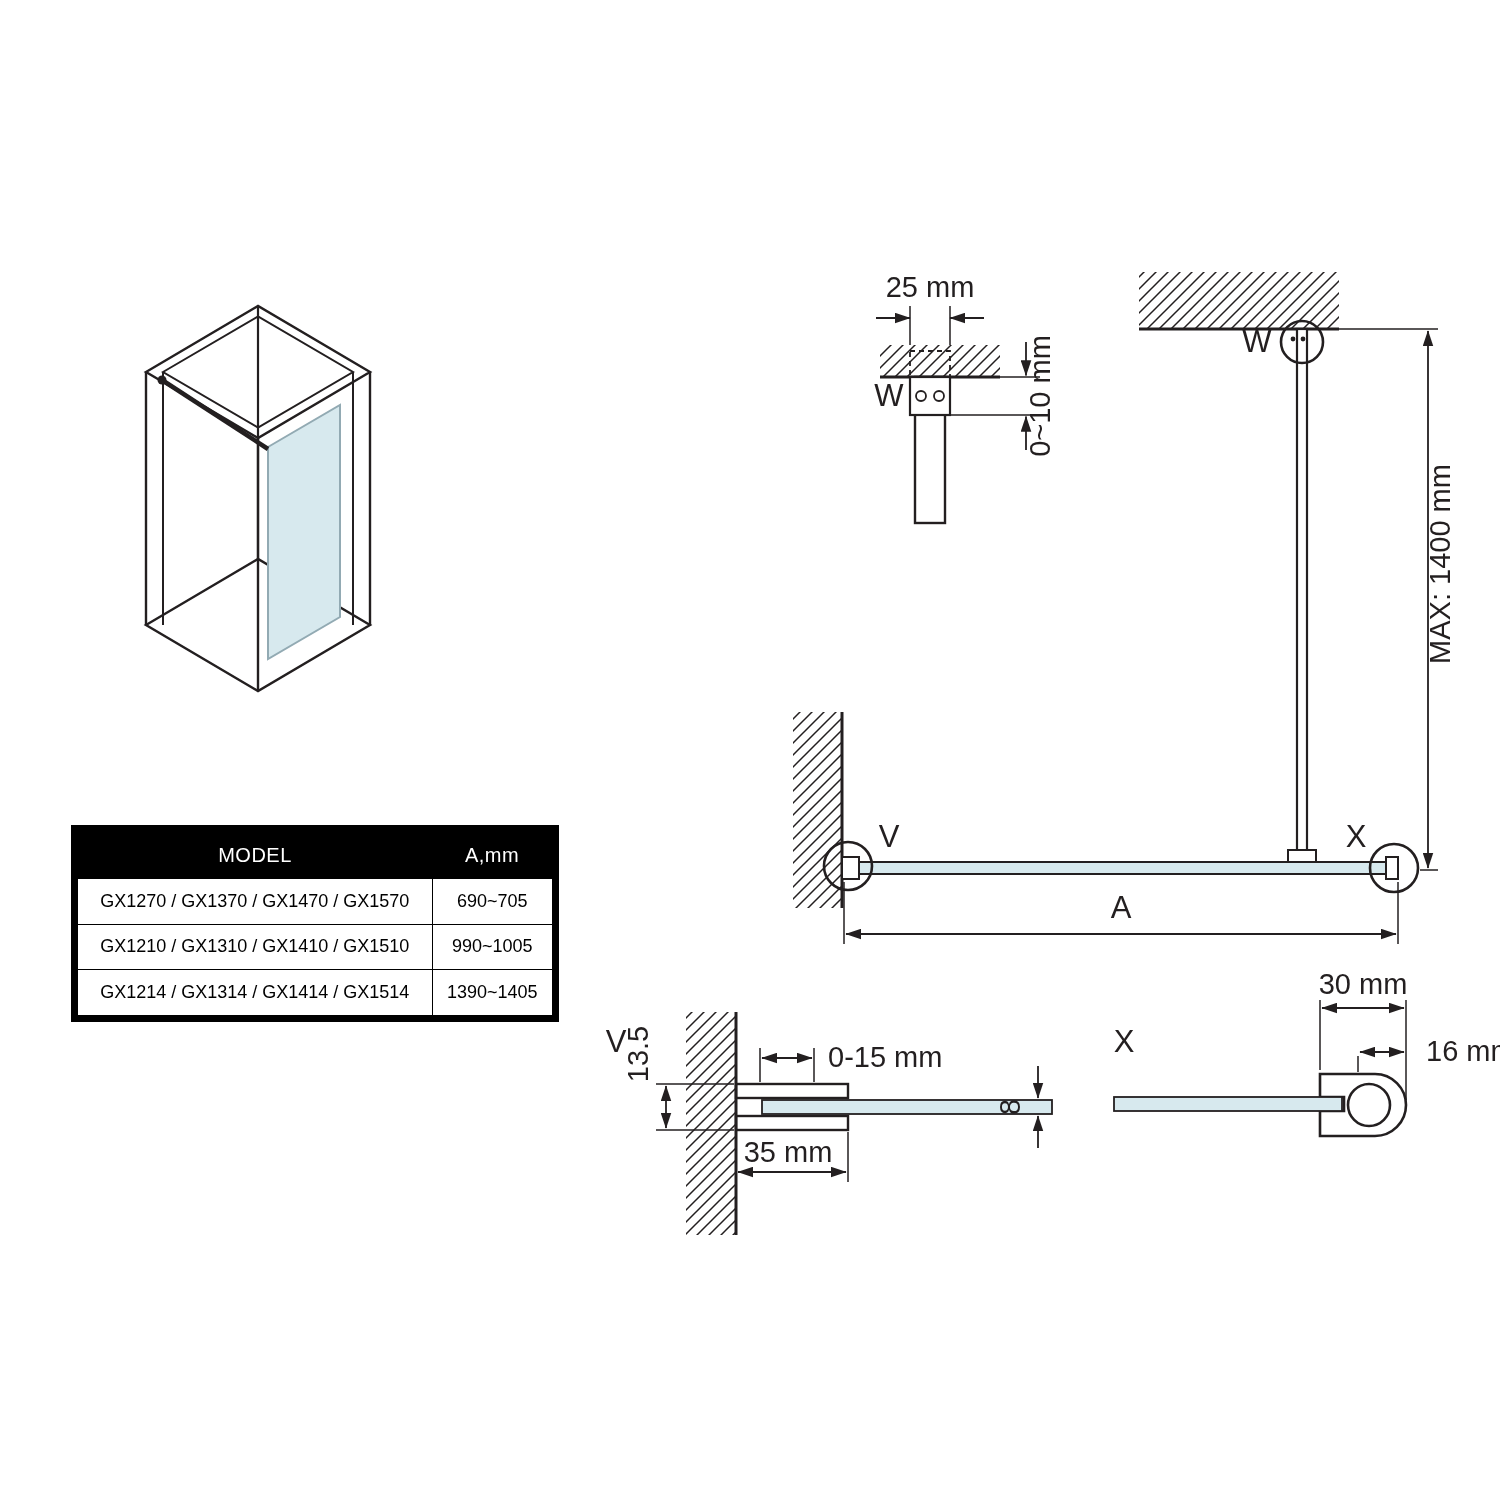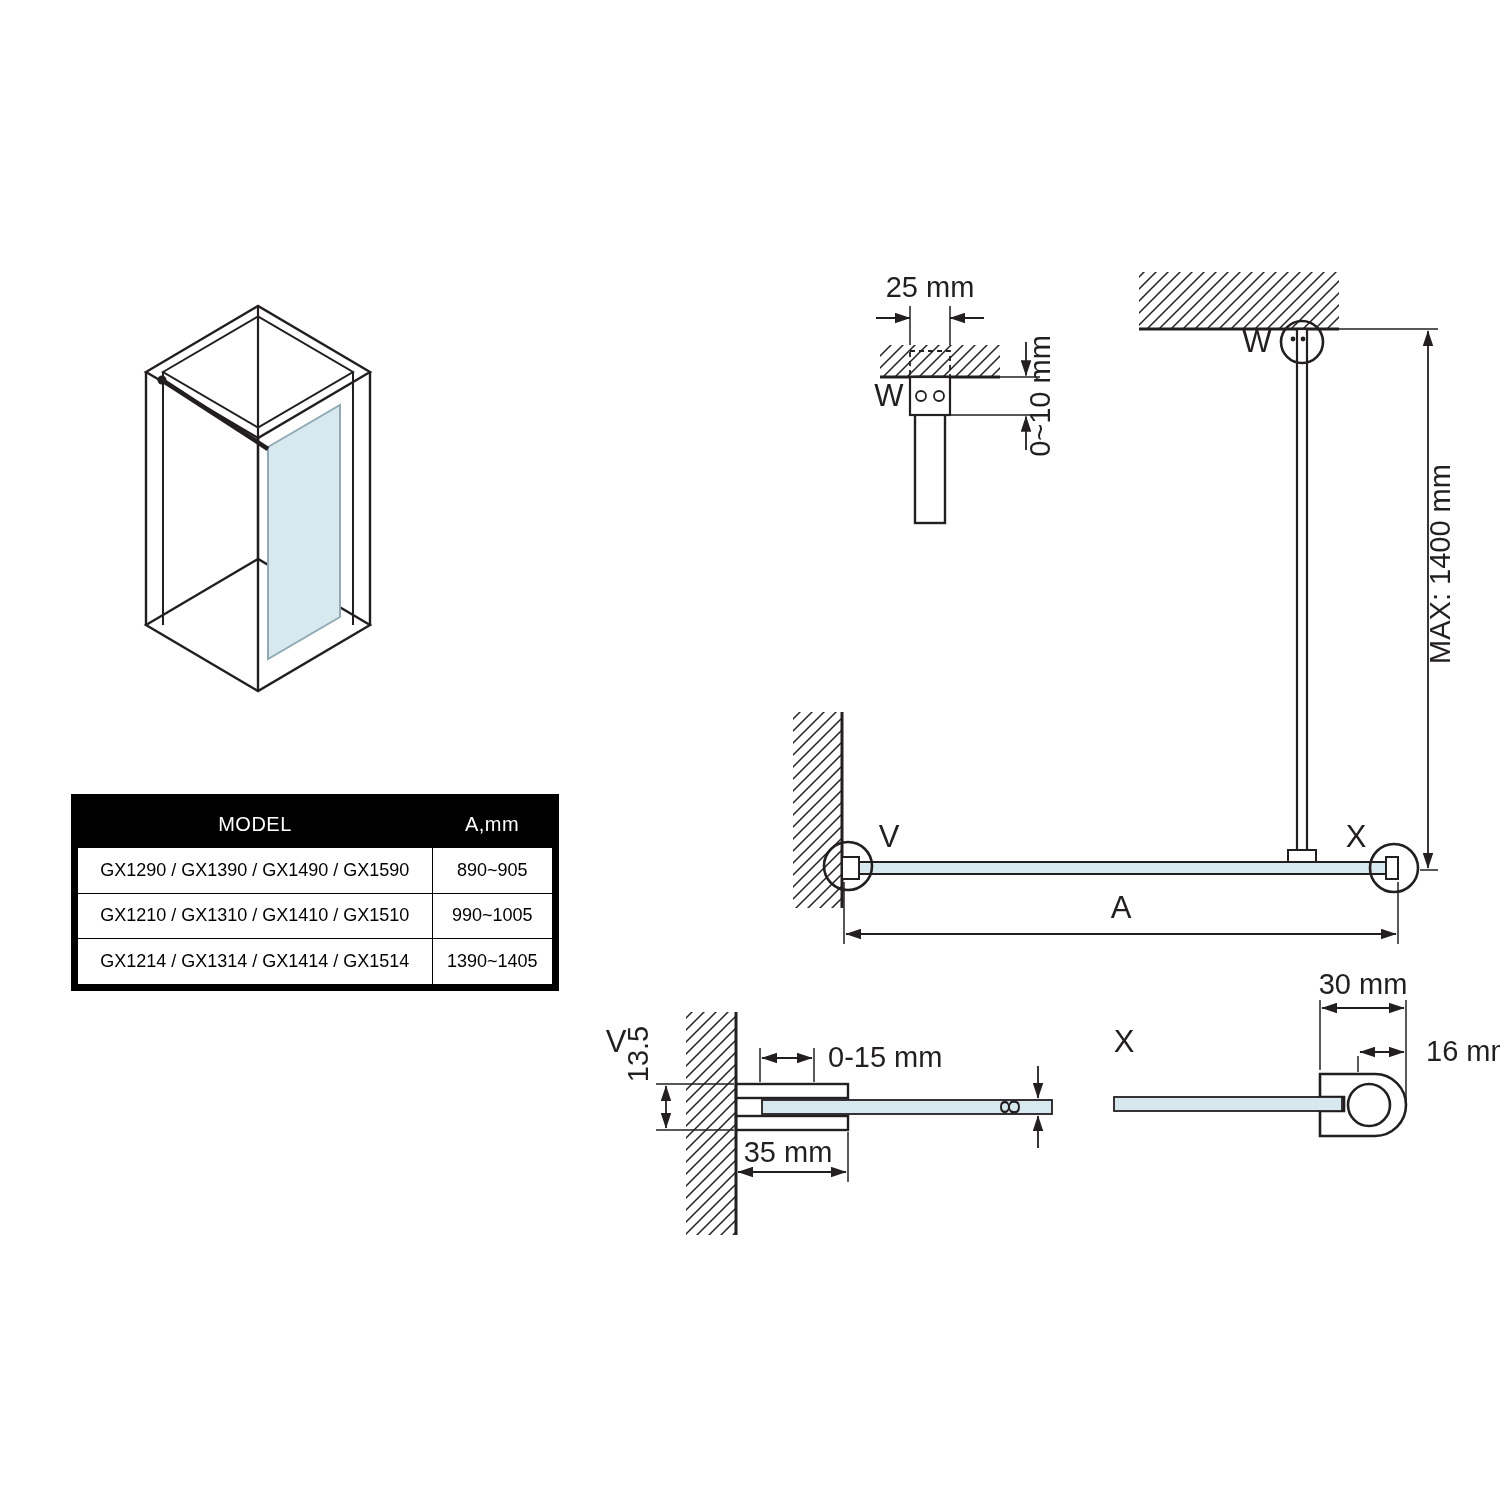--- a/index.html
+++ b/index.html
@@ -4,21 +4,21 @@
 <style>
   html,body{margin:0;padding:0;background:#ffffff;}
   .canvas{position:relative;width:1500px;height:1500px;background:#ffffff;overflow:hidden;margin-left:36px;}
   .canvas > svg{position:absolute;left:0;top:0;}
   svg .lbl{fill:#231f20;font-family:"Liberation Sans",sans-serif;font-size:29px;stroke:none;}
   svg .big{font-size:31px;}
   svg .ln{stroke:#231f20;fill:none;}
   svg .wfill{stroke:#231f20;fill:#ffffff;}
   svg .thin{stroke:#231f20;stroke-width:1.5;fill:none;}
   svg .dim{stroke:#231f20;stroke-width:1.8;fill:none;}
-  .spec-table{position:absolute;left:35px;top:794px;width:488px;font-family:"Liberation Sans",sans-serif;}
+  .spec-table{position:absolute;left:35px;top:825px;width:488px;font-family:"Liberation Sans",sans-serif;}
   .spec-table table{width:100%;border-collapse:collapse;border:7px solid #000;background:#fff;table-layout:fixed;}
   .spec-table th{background:#000;color:#fff;font-weight:400;font-size:20px;height:44px;border:0;letter-spacing:.5px;}
   .spec-table th.col-a,.spec-table td.col-a{width:118px;}
   .spec-table td{border:1.6px solid #000;text-align:center;font-size:18px;color:#000;height:44.5px;padding:0 4px;white-space:nowrap;}
 </style>
 </head>
 <body>
 
 <div class="canvas">
 
@@ -182,22 +182,22 @@
   <div class="spec-table">
     <table>
       <thead>
         <tr>
           <th>MODEL</th>
           <th class="col-a">A,mm</th>
         </tr>
       </thead>
       <tbody>
         <tr>
-          <td>GX1290 / GX1390 / GX1490 / GX1590</td>
-          <td class="col-a">890~905</td>
+          <td>GX1270 / GX1370 / GX1470 / GX1570</td>
+          <td class="col-a">690~705</td>
         </tr>
         <tr>
           <td>GX1210 / GX1310 / GX1410 / GX1510</td>
           <td class="col-a">990~1005</td>
         </tr>
         <tr>
           <td>GX1214 / GX1314 / GX1414 / GX1514</td>
           <td class="col-a">1390~1405</td>
         </tr>
       </tbody>

